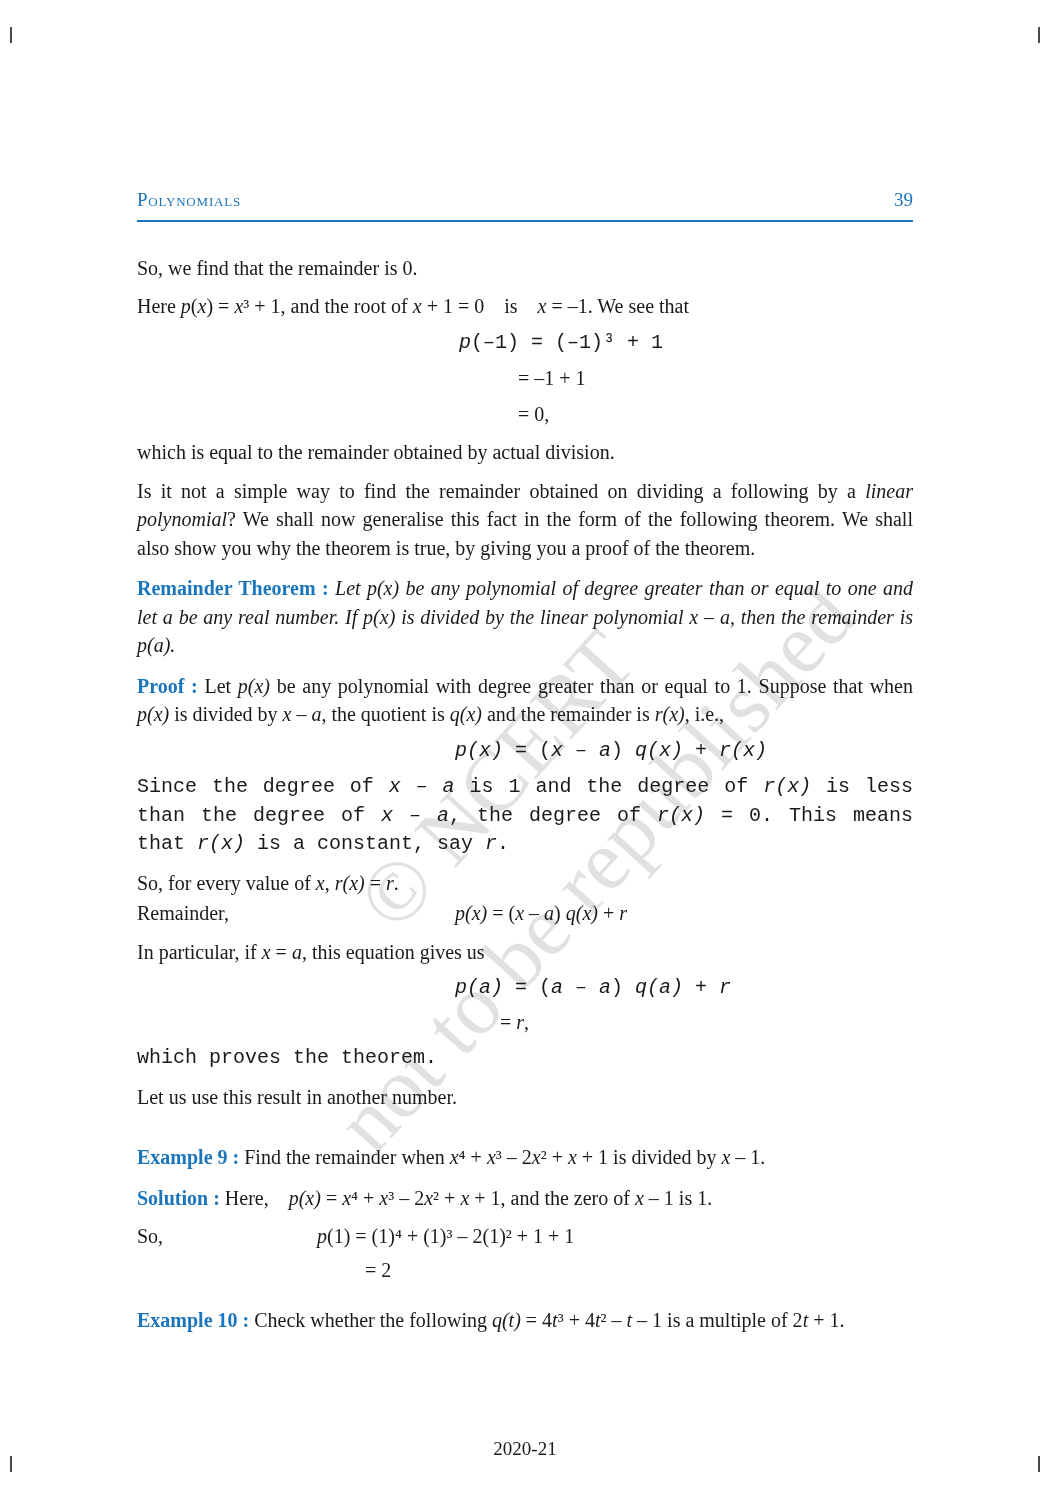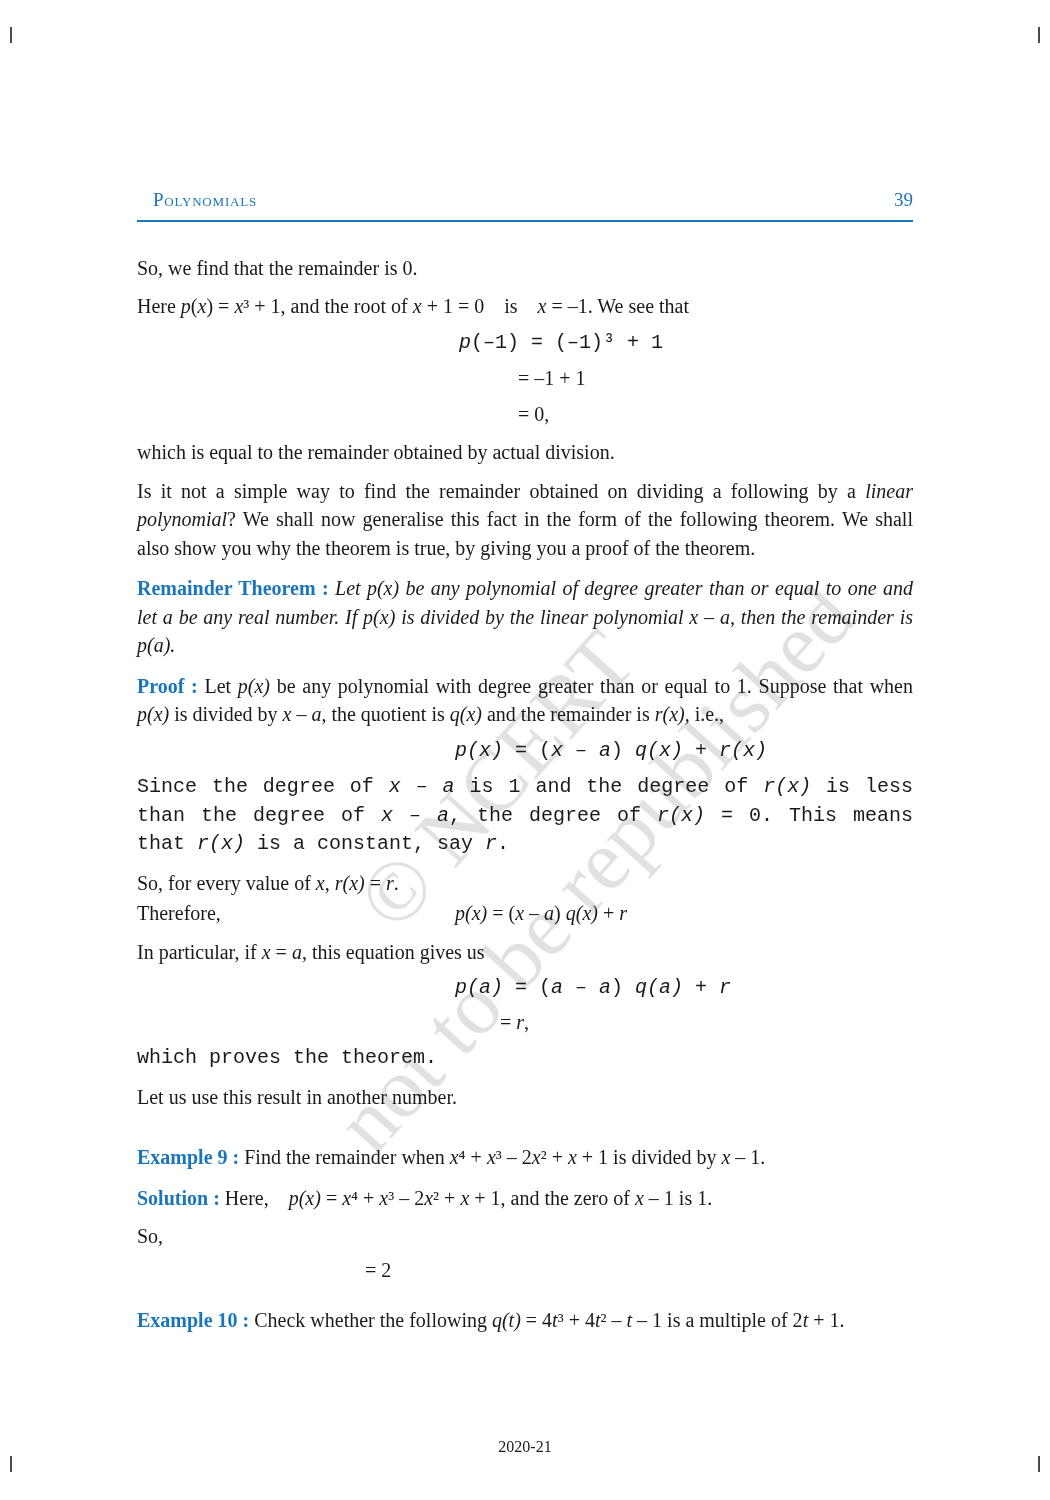--- a/index.html
+++ b/index.html
@@ -24,21 +24,20 @@
     display: flex;
     justify-content: space-between;
     align-items: baseline;
     padding-top: 186px;
   }
   .header-title {
     color: var(--accent-blue, #1b75bc);
     font-variant: small-caps;
     letter-spacing: 0.8px;
     font-size: 19px;
-    margin-left: 16px;
   }
   .page-number { color: var(--accent-blue, #1b75bc); font-size: 19px; }
   .header-rule { height: 2px; background: var(--accent-blue, #1b75bc); margin-top: 5px; }
 
   .para { text-align: justify; }
   .eqline { white-space: pre; }
   .labeled { position: relative; }
   .labeled .eq { position: absolute; top: 0; white-space: pre; }
   .eq-at-318 { left: 318px; }
   .eq-at-180 { left: 180px; }
@@ -74,21 +73,21 @@
     white-space: nowrap;
     text-align: center;
     font-family: "Liberation Serif", serif;
   }
   .footer {
     position: absolute;
     left: 0;
     right: 0;
     top: 1438px;
     text-align: center;
-    font-size: 16px;
+    font-size: 19px;
     z-index: 2;
     font-family: "Liberation Serif", serif;
   }
   .crop {
     position: absolute;
     width: 2px;
     height: 16px;
     background: #4a4a4a;
     z-index: 3;
   }
@@ -126,37 +125,38 @@
     <p class="para mt-10"><span>Is it not a simple way to find the remainder obtained on dividing a following by a </span><span class="seg-i">linear polynomial</span><span>? We shall now generalise this fact in the form of the following theorem. We shall also show you why the theorem is true, by giving you a proof of the theorem.</span></p>
     <p class="para mt-12"><span class="seg-bb">Remainder Theorem : </span><span class="seg-i">Let p(x) be any polynomial of degree greater than or equal to one and let a be any real number. If p(x) is divided by the linear polynomial x – a, then the remainder is p(a).</span></p>
     <p class="para mt-12"><span class="seg-bb">Proof : </span><span>Let </span><span class="seg-i">p(x)</span><span> be any polynomial with degree greater than or equal to 1. Suppose that when </span><span class="seg-i">p(x)</span><span> is divided by </span><span class="seg-i">x – a</span><span>, the quotient is </span><span class="seg-i">q(x)</span><span> and the remainder is </span><span class="seg-i">r(x)</span><span>, i.e.,</span></p>
 
     <div class="eqline ml-318 mt-8"><span class="seg-i">p(x)</span><span> = (</span><span class="seg-i">x – a</span><span>) </span><span class="seg-i">q(x)</span><span> + </span><span class="seg-i">r(x)</span></div>
 
     <p class="para mt-8"><span>Since the degree of </span><span class="seg-i">x – a</span><span> is 1 and the degree of </span><span class="seg-i">r(x)</span><span> is less than the degree of </span><span class="seg-i">x – a</span><span>, the degree of </span><span class="seg-i">r(x)</span><span> = 0. This means that </span><span class="seg-i">r(x)</span><span> is a constant, say </span><span class="seg-i">r</span><span>.</span></p>
     <p class="para mt-10"><span>So, for every value of </span><span class="seg-i">x</span><span>, </span><span class="seg-i">r(x)</span><span> = </span><span class="seg-i">r</span><span>.</span></p>
 
     <div class="labeled mt-2">
-      <span>Therefore,</span>
+      <span>Remainder,</span>
       <span class="eq eq-at-318"><span class="seg-i">p(x)</span><span> = (</span><span class="seg-i">x – a</span><span>) </span><span class="seg-i">q(x)</span><span> + </span><span class="seg-i">r</span></span>
     </div>
 
     <p class="para mt-10"><span>In particular, if </span><span class="seg-i">x</span><span> = </span><span class="seg-i">a</span><span>, this equation gives us</span></p>
 
     <div class="eqline ml-318 mt-8"><span class="seg-i">p(a)</span><span> = (</span><span class="seg-i">a – a</span><span>) </span><span class="seg-i">q(a)</span><span> + </span><span class="seg-i">r</span></div>
     <div class="eqline ml-363 mt-5"><span>= </span><span class="seg-i">r</span><span>,</span></div>
 
     <p class="para mt-8"><span>which proves the theorem.</span></p>
     <p class="para mt-10"><span>Let us use this result in another number.</span></p>
 
     <p class="para mt-24"><span class="seg-bb">Example 9 : </span><span>Find the remainder when </span><span class="seg-i">x</span><span>⁴ + </span><span class="seg-i">x</span><span>³ – 2</span><span class="seg-i">x</span><span>² + </span><span class="seg-i">x</span><span> + 1 is divided by </span><span class="seg-i">x</span><span> – 1.</span></p>
     <p class="para mt-12"><span class="seg-bb">Solution : </span><span>Here,  </span><span class="seg-i">p(x)</span><span> = </span><span class="seg-i">x</span><span>⁴ + </span><span class="seg-i">x</span><span>³ – 2</span><span class="seg-i">x</span><span>² + </span><span class="seg-i">x</span><span> + 1, and the zero of </span><span class="seg-i">x</span><span> – 1 is 1.</span></p>
 
     <div class="labeled mt-10">
       <span>So,</span>
+      <span class="eq eq-at-180"><span class="seg-i">p</span><span>(1) = (1)⁴ + (1)³ – 2(1)² + 1 + 1</span></span>
     </div>
     <div class="eqline ml-228 mt-5"><span>= 2</span></div>
 
     <p class="para mt-22"><span class="seg-bb">Example 10 : </span><span>Check whether the following </span><span class="seg-i">q(t)</span><span> = 4</span><span class="seg-i">t</span><span>³ + 4</span><span class="seg-i">t</span><span>² – </span><span class="seg-i">t</span><span> – 1 is a multiple of 2</span><span class="seg-i">t</span><span> + 1.</span></p>
 
   </div>
 
   <div class="footer">2020-21</div>
 
   <div class="crop crop-tl"></div>

